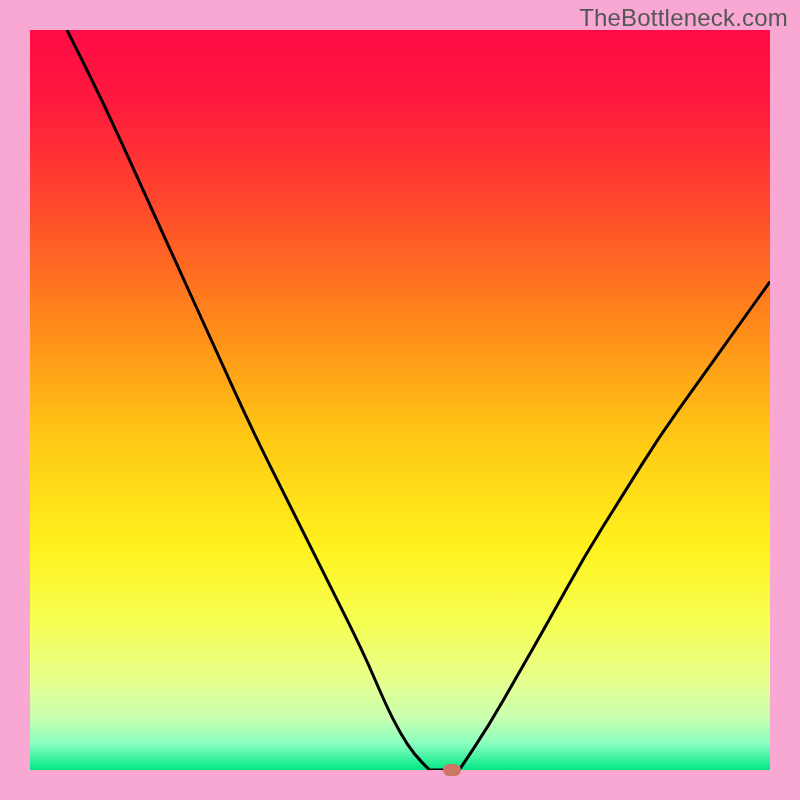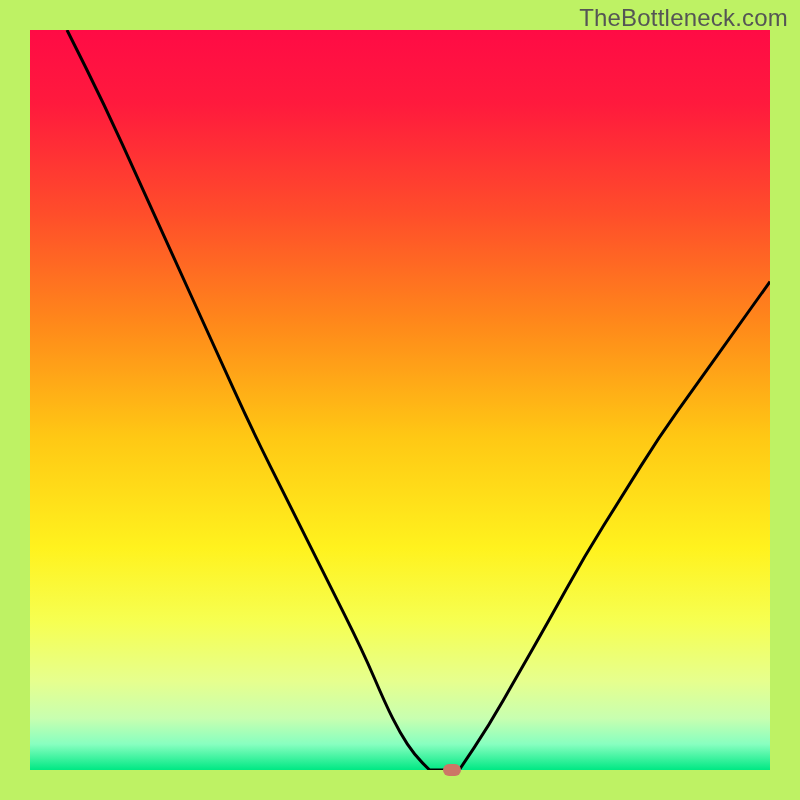--- a/index.html
+++ b/index.html
@@ -8,21 +8,21 @@
     width: 800px;
     height: 800px;
     background: #000;
     font-family: Arial, Helvetica, sans-serif;
     overflow: hidden;
   }
   .frame {
     position: relative;
     width: 800px;
     height: 800px;
-    background: #bef264;
+    background: #f9a8d4;
   }
   .watermark {
     position: absolute;
     top: 4px;
     right: 12px;
     color: #555;
     font-size: 24px;
     font-weight: 500;
     letter-spacing: 0.2px;
   }

